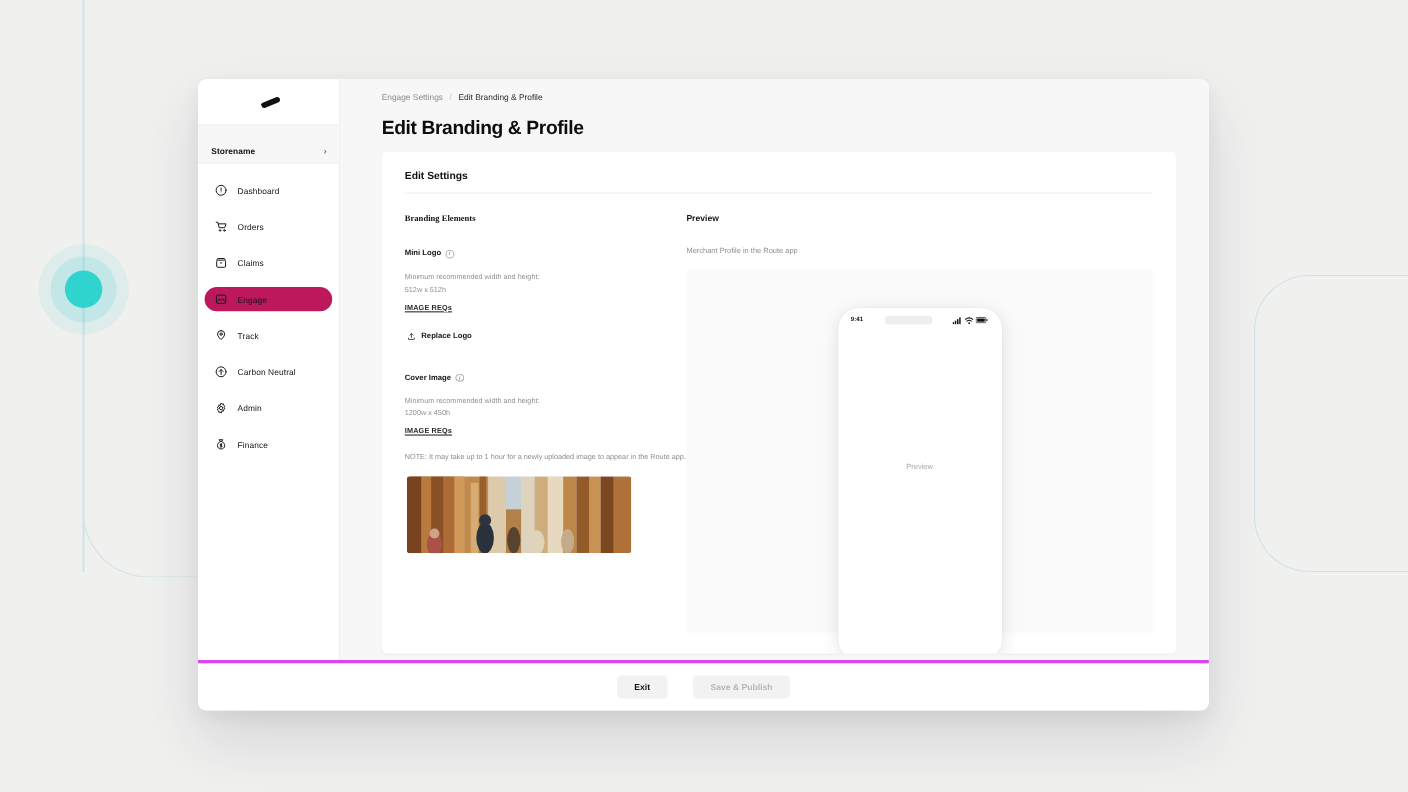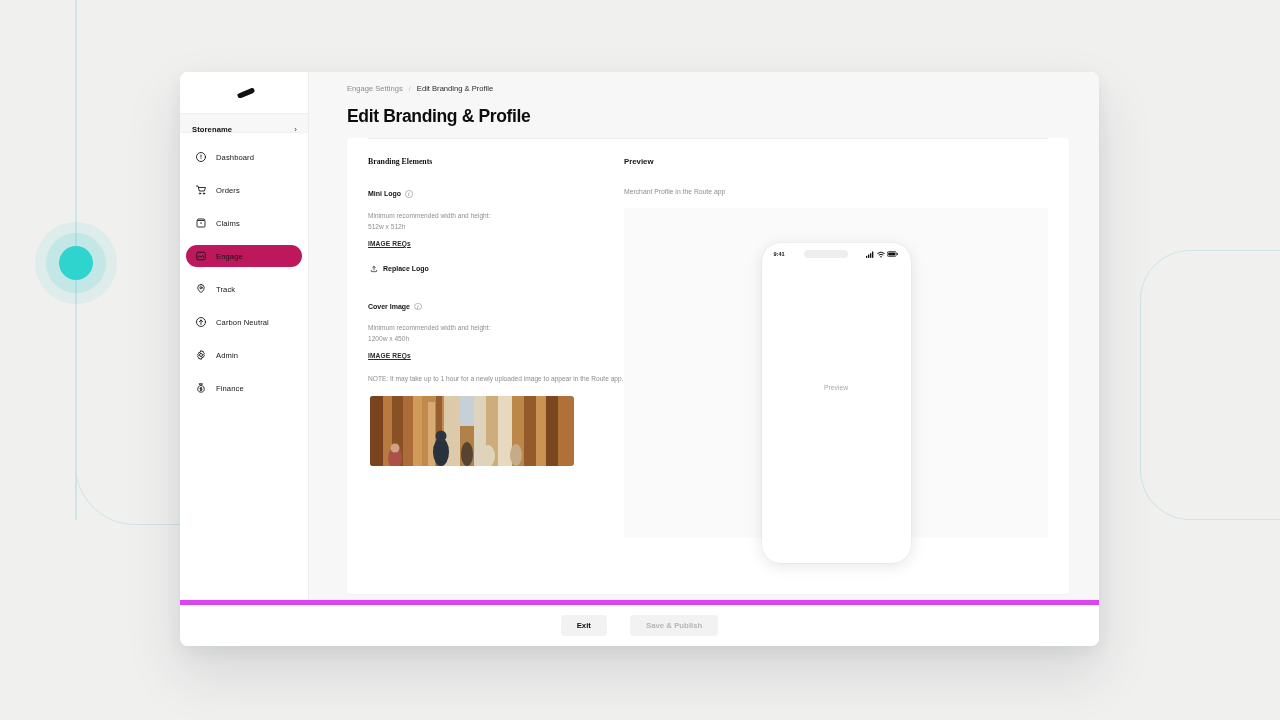--- a/index.html
+++ b/index.html
@@ -58,21 +58,21 @@
     width: 129px; flex: 0 0 129px;
     background: #ffffff;
     border-right: 1px solid #ededed;
     display: flex; flex-direction: column;
   }
   .brand-logo {
     height: 41px; display: flex; align-items: center; justify-content: center;
     background: #ffffff;
   }
   .store-row {
-    height: 20px; background: #f7f7f7;
+    height: 36px; background: #f7f7f7;
     display: flex; align-items: center; justify-content: space-between;
     padding: 13px 11px 0 12px;
     border-top: 1px solid #f0f0f0;
     border-bottom: 1px solid #f0f0f0;
   }
   .store-name { font-size: 7.6px; font-weight: 700; color: #101010; letter-spacing: .1px; }
   .chev { color: #33363a; font-size: 8px; line-height: 1; }
 
   .nav { padding: 13px 0 0 0; flex: 1 1 auto; }
   .nav-item {
@@ -217,21 +217,21 @@
   .phone-body {
     display: flex; align-items: center; justify-content: center;
     height: 252px;
   }
   .phone-preview-text { font-size: 6.8px; color: #a9a9a9; }
 
   
   #footer {
     height: 46px; flex: 0 0 46px;
     background: #ffffff;
-    border-top: 5px solid #d946ef;
+    border-top: 3px solid #d946ef;
     display: flex; align-items: center; justify-content: center;
     gap: 23px;
   }
   .btn {
     border: none; border-radius: 4px;
     font-family: "Liberation Sans", sans-serif;
     font-size: 7.8px; font-weight: 700;
     height: 21px; padding: 0 16px;
     display: inline-flex; align-items: center; justify-content: center;
   }
@@ -363,20 +363,23 @@
 
           <div class="breadcrumb">
             <span>Engage Settings</span>
             <span class="crumb-sep">/</span>
             <span class="crumb-current">Edit Branding &amp; Profile</span>
           </div>
 
           <h1 class="page-title">Edit Branding &amp; Profile</h1>
 
           <section class="card">
+            <div class="card-header">
+              <h2>Edit Settings</h2>
+            </div>
             <div class="card-divider"></div>
 
             <div class="columns">
 
               <div class="col-left">
                 <div class="sec-title">Branding Elements</div>
 
                 <div class="field-label">
                   <span>Mini Logo</span>
                   <span class="info-i">i</span>

